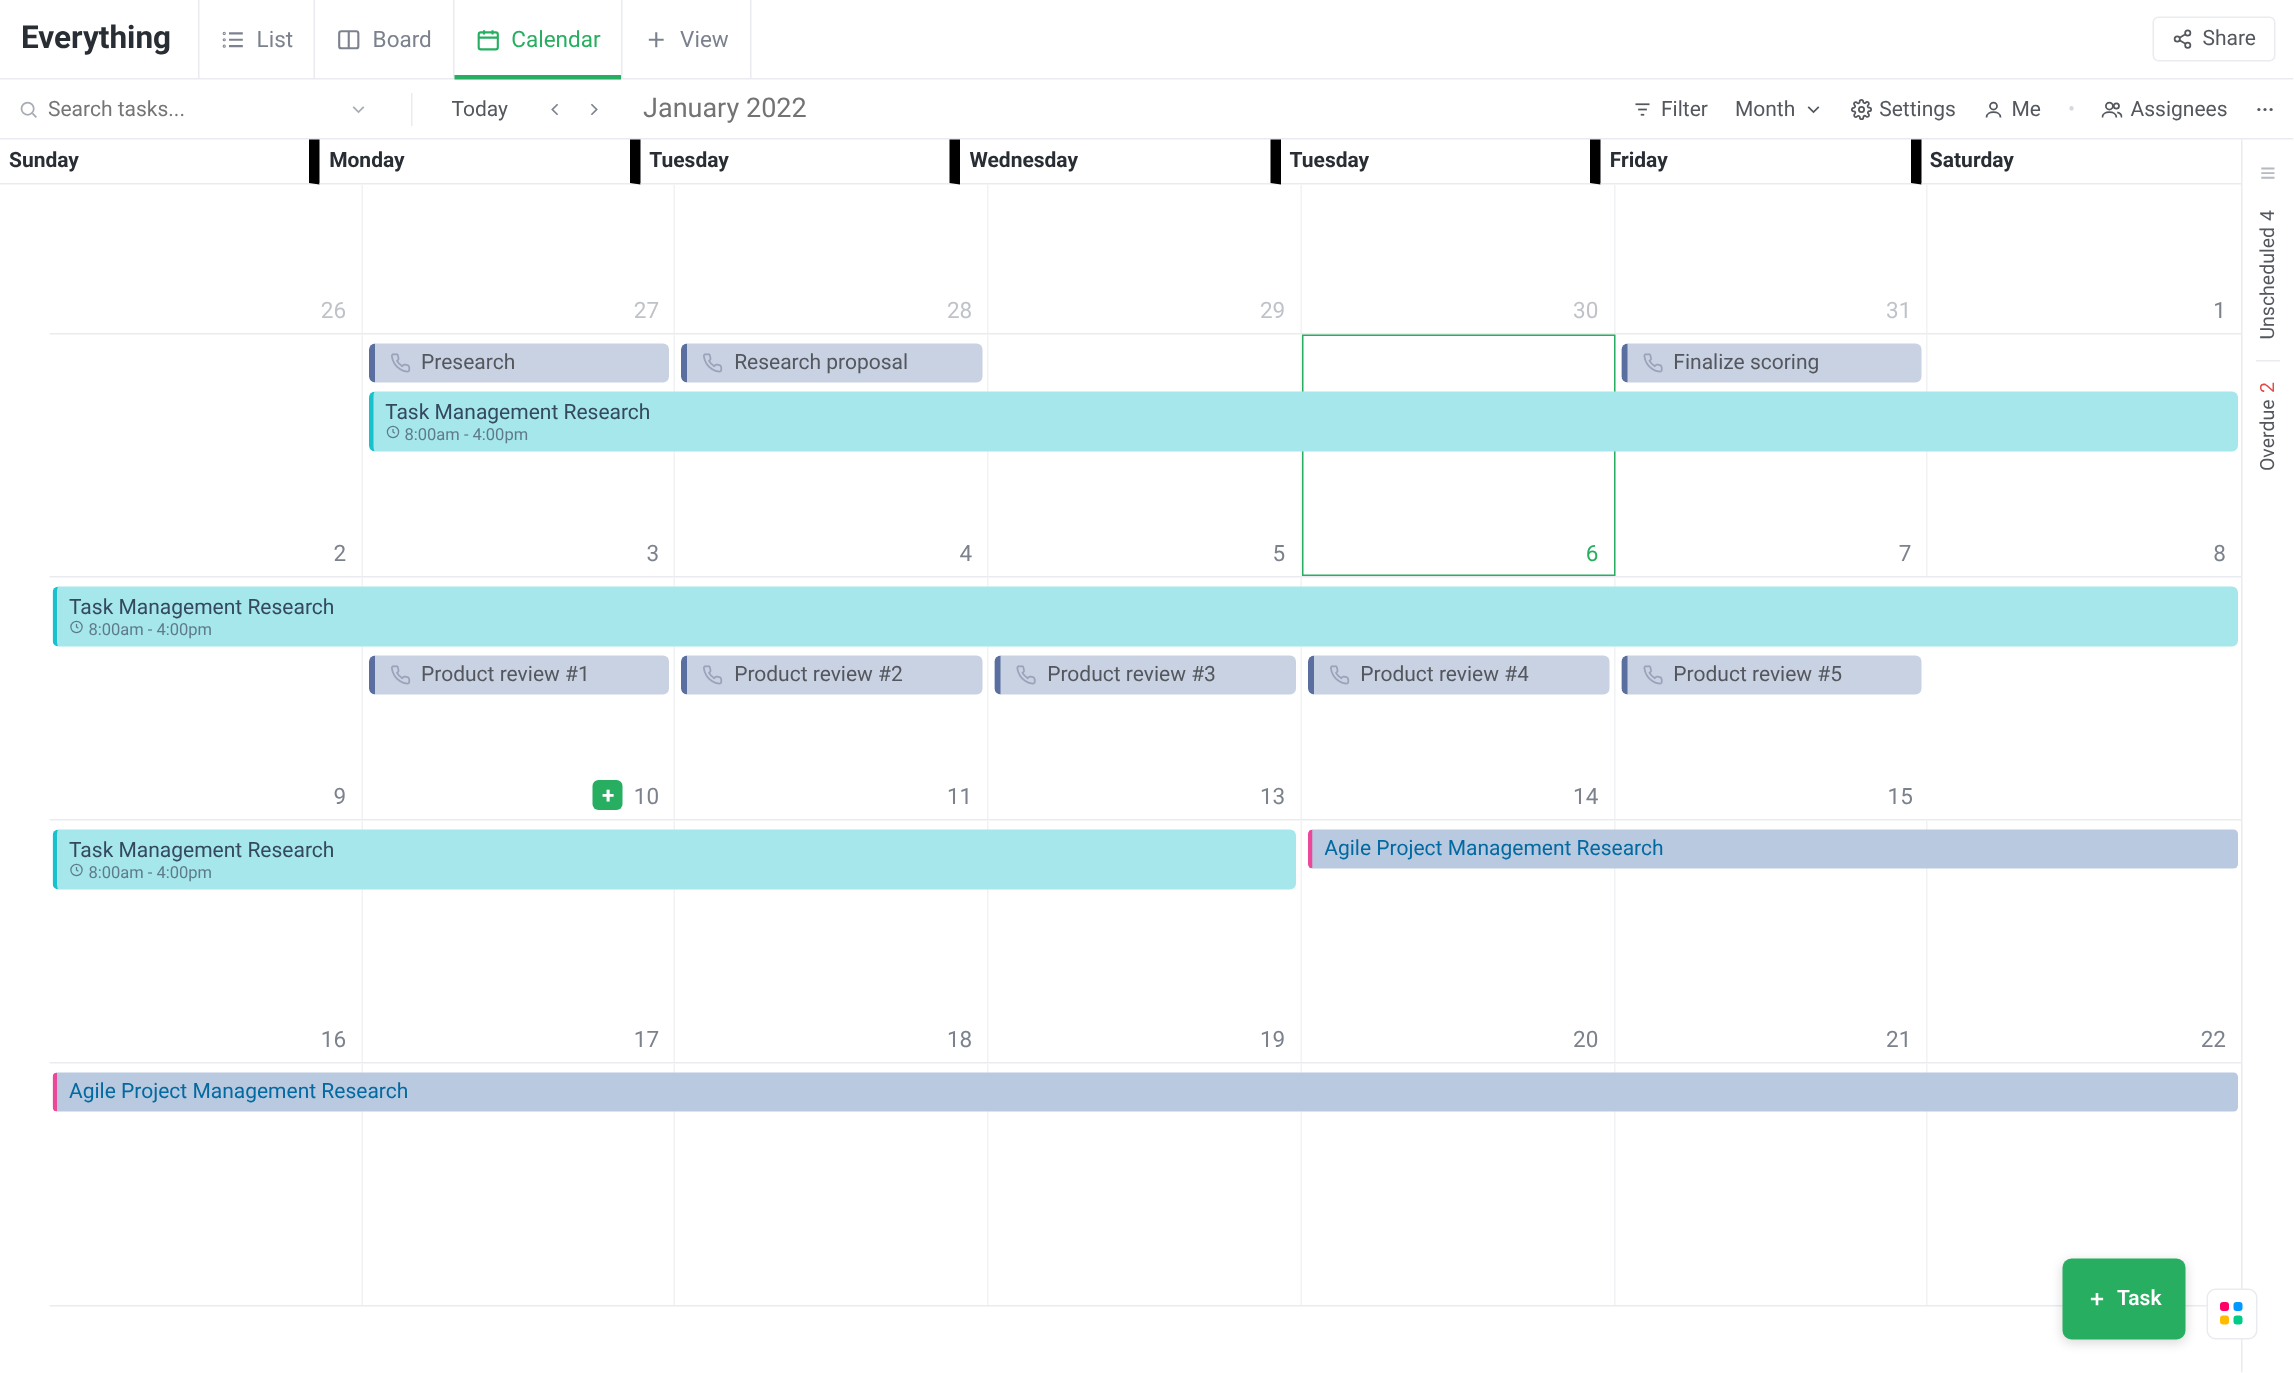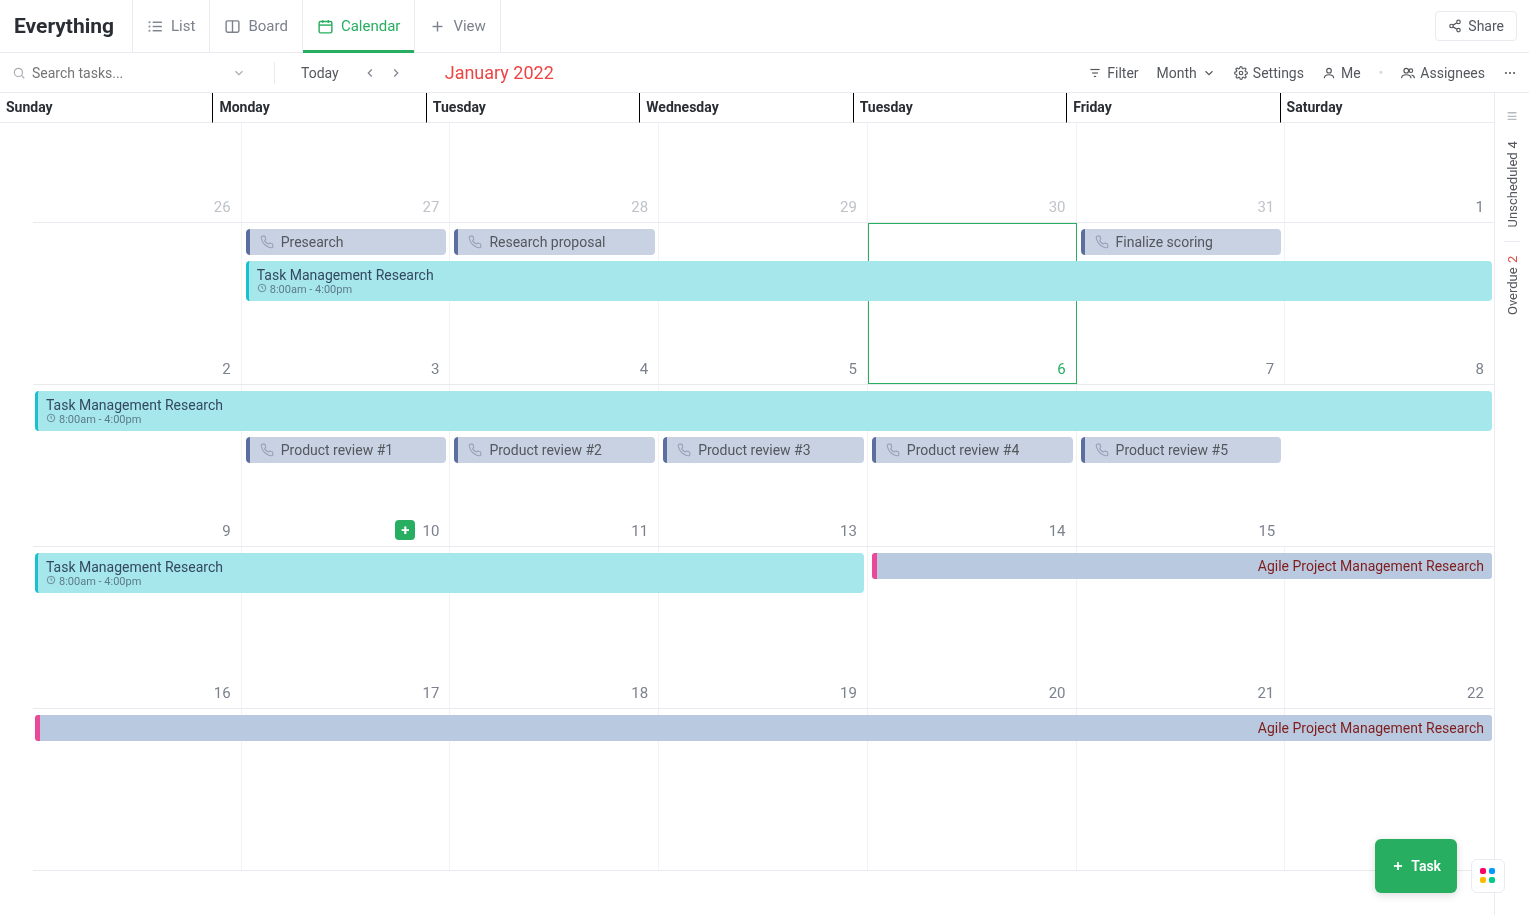--- a/index.html
+++ b/index.html
@@ -19,30 +19,30 @@
 
 
 .toolbar { display: flex; align-items: center; height: 40px; border-bottom: 1px solid #e9ebf0; padding: 0 12px; gap: 16px; font-size: 14px; color: #54575d; }
 .search-box { display: flex; align-items: center; gap: 6px; color: #a7acb3; width: 240px; }
 .search-input { border: none; outline: none; flex: 1; color: #54575d; font-size: 14px; }
 .chev { color: #a7acb3; cursor: pointer; padding: 4px 6px; }
 .vdiv { width: 1px; height: 22px; background: #e9ebf0; margin: 0 6px; }
 .today-btn { cursor: pointer; color: #54575d; padding: 0 4px; }
 .nav-arrows { display: flex; gap: 4px; }
 .nav-arrow { cursor: pointer; color: #7c828d; padding: 4px; }
-.month-label { font-size: 18px; color: #ef4444; margin-left: 22px; }
+.month-label { font-size: 18px; color: #737373; margin-left: 6px; }
 .toolbar .right { margin-left: auto; display: flex; align-items: center; gap: 18px; }
 .tool-item { display: flex; align-items: center; gap: 5px; cursor: pointer; }
 .dot-sep { color: #d5d8dd; }
 
 
 .main { display: flex; height: calc(100% - 93px); }
 .calendar-wrap { flex: 1; display: flex; flex-direction: column; border-right: 1px solid #e9ebf0; }
 .dow-row { display: grid; grid-template-columns: repeat(7, 1fr); height: 30px; }
-.dow-cell { padding: 6px 6px 0 6px; font-weight: 700; font-size: 14px; color: #292d34; border-right: 1px solid #000000; border-bottom: 1px solid #e9ebf0; }
+.dow-cell { padding: 6px 6px 0 6px; font-weight: 700; font-size: 14px; color: #292d34; border-right: 7px solid #000000; border-bottom: 1px solid #e9ebf0; }
 .dow-cell:last-child { border-right: none; }
 
 .weeks { flex: 1; display: flex; flex-direction: column; position: relative; padding-left: 33px; }
 .week { position: relative; border-bottom: 1px solid #e9ebf0; }
 .week-grid { position: absolute; inset: 0; display: grid; grid-template-columns: repeat(7, 1fr); pointer-events: none; }
 .day-cell { border-right: 1px solid #f1f2f4; position: relative; pointer-events: auto; }
 .day-cell:last-child { border-right: none; }
 .day-cell.today { outline: 1px solid #27ae60; outline-offset: -1px; }
 .day-number { position: absolute; right: 10px; bottom: 6px; font-size: 15px; color: #7c828d; }
 .day-cell.prevmonth .day-number { color: #bfc3c9; }
@@ -55,21 +55,21 @@
 .ev-row:first-child { margin-top: 6px; }
 .ev { position: absolute; top: 0; height: 100%; border-radius: 4px; display: flex; align-items: center; gap: 7px; padding: 0 6px 0 0; overflow: hidden; font-size: 14px; color: #54575d; cursor: pointer; }
 .ev .bar { width: 4px; align-self: stretch; border-top-left-radius: 4px; border-bottom-left-radius: 4px; flex-shrink: 0; }
 .ev .phone { color: #9aa3b9; flex-shrink: 0; margin-left: 3px; }
 .ev .label { white-space: nowrap; overflow: hidden; text-overflow: ellipsis; }
 .ev.gray { background: #c8d2e3; }
 .ev.gray .bar { background: #5a6fa0; }
 .ev.teal-light { background: #a6e7ec; border-left: 3px solid #19c1ce; flex-direction: column; align-items: flex-start; justify-content: center; padding: 4px 8px; gap: 0; }
 .ev.teal-light .label { font-size: 14px; color: #34495e; }
 .ev.teal-light .time { font-size: 11px; color: #5f7b8a; display: flex; align-items: flex-start; gap: 3px; }
-.ev.blue-band { background: #b9c9df; border-left: 5px solid #ec4899; border-radius: 3px; color: #7f1d1d; padding: 4px 8px; justify-content: flex-end; }
+.ev.blue-band { background: #b9c9df; border-left: 3px solid #ec4899; border-radius: 3px; color: #0369a1; padding: 4px 8px; }
 
 
 .rail { width: 34px; display: flex; flex-direction: column; align-items: center; gap: 14px; padding-top: 12px; color: #54575d; font-size: 13px; }
 .rail-lines { color: #b6bac1; font-size: 18px; }
 .vtext { writing-mode: vertical-rl; transform: rotate(180deg); display: flex; align-items: center; gap: 4px; }
 .vtext.red .count { color: #e14b4b; }
 .rail-sep { width: 16px; height: 1px; background: #e9ebf0; }
 
 
 .fab { position: absolute; right: 72px; bottom: 22px; background: #27ae60; color: #fff; border-radius: 6px; padding: 19px 16px; display: flex; align-items: center; gap: 6px; font-weight: 600; font-size: 14px; cursor: pointer; box-shadow: 0 2px 8px rgba(0,0,0,.15); }

